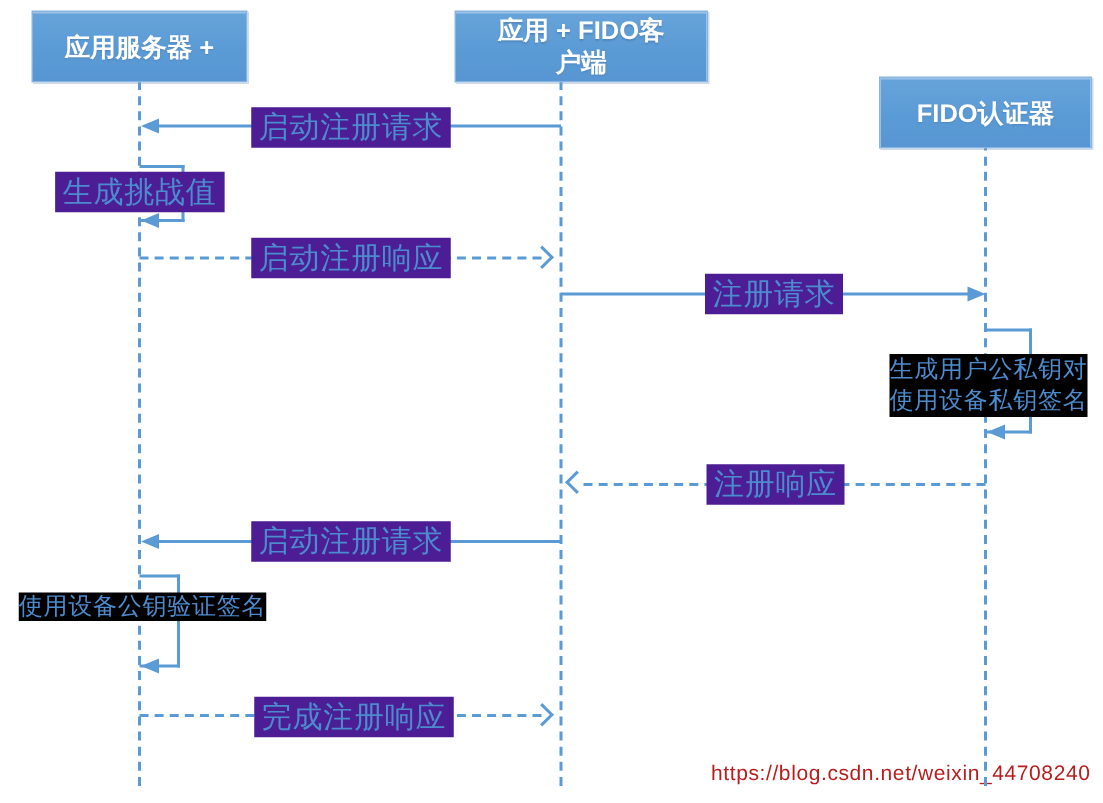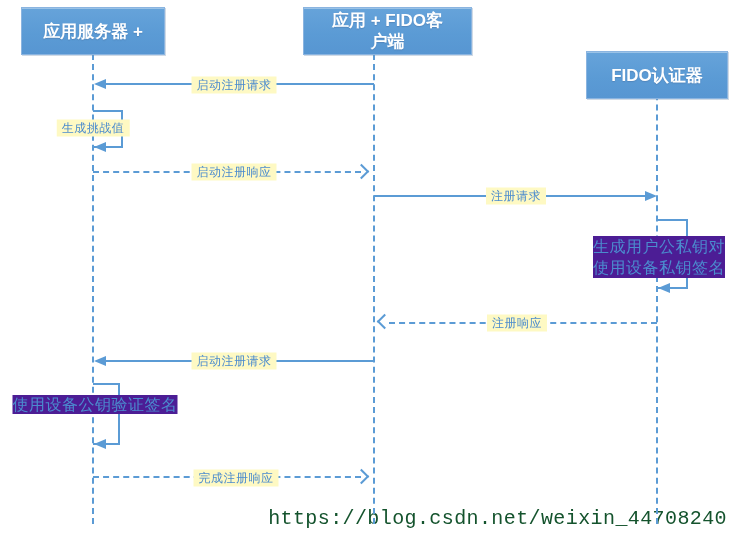--- a/index.html
+++ b/index.html
@@ -85,51 +85,50 @@
   .loop {
     position: absolute;
     border: 2px solid #5b9bd5;
     border-left: none;
     z-index: 1;
   }
   
   .msg-label {
     position: absolute;
     transform: translate(-50%, -50%);
-    background: #fef9c3;
+    background: #4c1d95;
     padding: 0 5px;
-    font-size: 12px;
+    font-size: 20px;
     color: #4b8bce;
     white-space: nowrap;
     z-index: 3;
     letter-spacing: 0.5px;
   }
   .loop-label {
     position: absolute;
     transform: translateX(-50%);
-    background: #4c1d95;
+    background: #000000;
     text-align: center;
     font-size: 16px;
     color: #4b8bce;
     white-space: nowrap;
     line-height: 21px;
     z-index: 3;
     letter-spacing: 0.5px;
   }
   .loop-label span { display: block; }
   
   .watermark {
     position: absolute;
     right: 8px;
     top: 507px;
-    font-size: 20px;
-    color: #14532d;
+    font-size: 14px;
+    color: #b91c1c;
     letter-spacing: 0.4px;
     z-index: 0;
-    font-family: Liberation Mono, monospace;
   }
 </style>
 </head>
 <body>
 
 <div class="canvas">
 
   <div class="watermark">https://blog.csdn.net/weixin_44708240</div>
 
   <div class="lifeline" style="left:92px;"></div>

